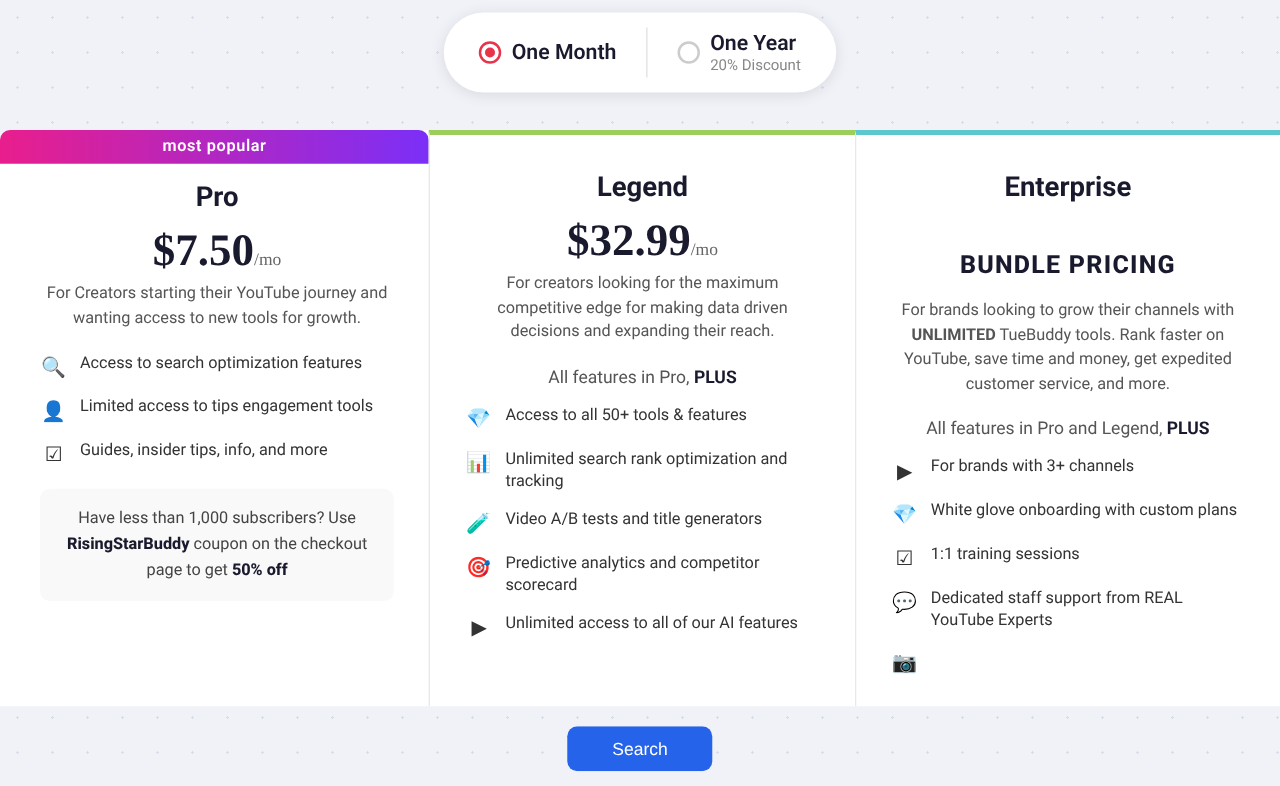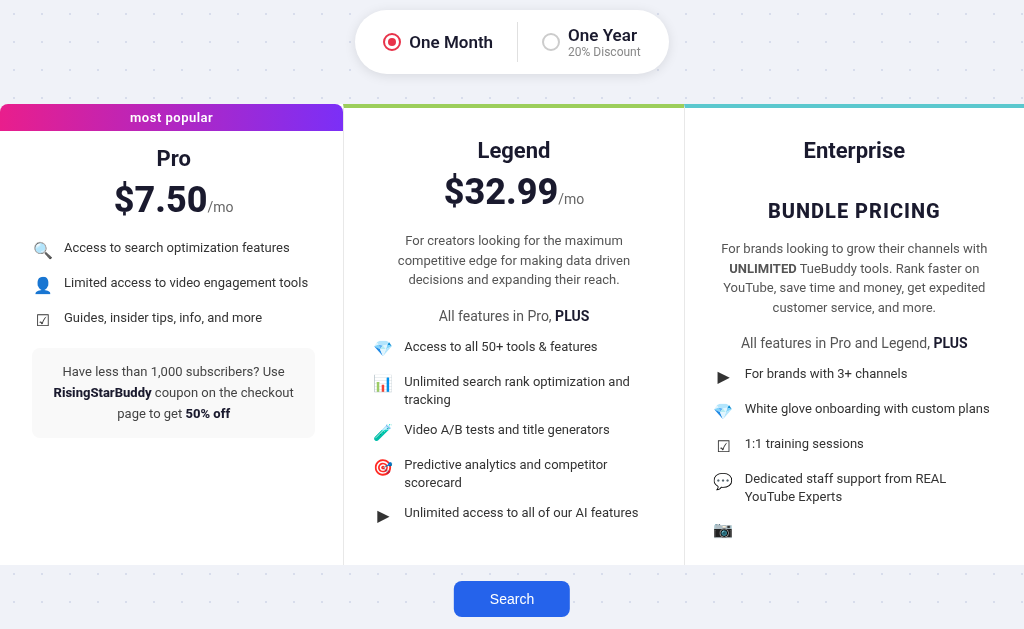--- a/index.html
+++ b/index.html
@@ -138,21 +138,22 @@
     .plan-name {
       font-size: 22px;
       font-weight: 700;
       color: #1a1a2e;
       text-align: center;
       margin-bottom: 8px;
     }
 
     .plan-price {
       text-align: center;
-      margin-bottom: 18px;
+      margin-bottom: 4px;
+      font-family: Liberation Serif, serif;
     }
     .price-amount {
       font-size: 36px;
       font-weight: 800;
       color: #1a1a2e;
     }
     .price-per {
       font-size: 14px;
       color: #666;
       font-weight: 400;
@@ -275,28 +276,29 @@
   </div>
 
   <div class="cards-container">
 
     <div class="plan-card pro">
       <div class="most-popular-banner">most popular</div>
       <div class="plan-name">Pro</div>
       <div class="plan-price">
         <span class="price-amount">$7.50</span><span class="price-per">/mo</span>
       </div>
+      <p class="plan-description">For Creators starting their YouTube journey and wanting access to new tools for growth.</p>
       <ul class="feature-list">
         <li class="feature-item">
           <span class="feature-icon">🔍</span>
           <span>Access to search optimization features</span>
         </li>
         <li class="feature-item">
           <span class="feature-icon">👤</span>
-          <span>Limited access to video engagement tools</span>
+          <span>Limited access to tips engagement tools</span>
         </li>
         <li class="feature-item">
           <span class="feature-icon">☑</span>
           <span>Guides, insider tips, info, and more</span>
         </li>
       </ul>
       <div class="coupon-box">
         <span>Have less than 1,000 subscribers? Use</span> <strong class="coupon-name">RisingStarBuddy</strong> <span>coupon on the checkout page to get</span> <strong class="coupon-discount">50% off</strong>
       </div>
     </div>

